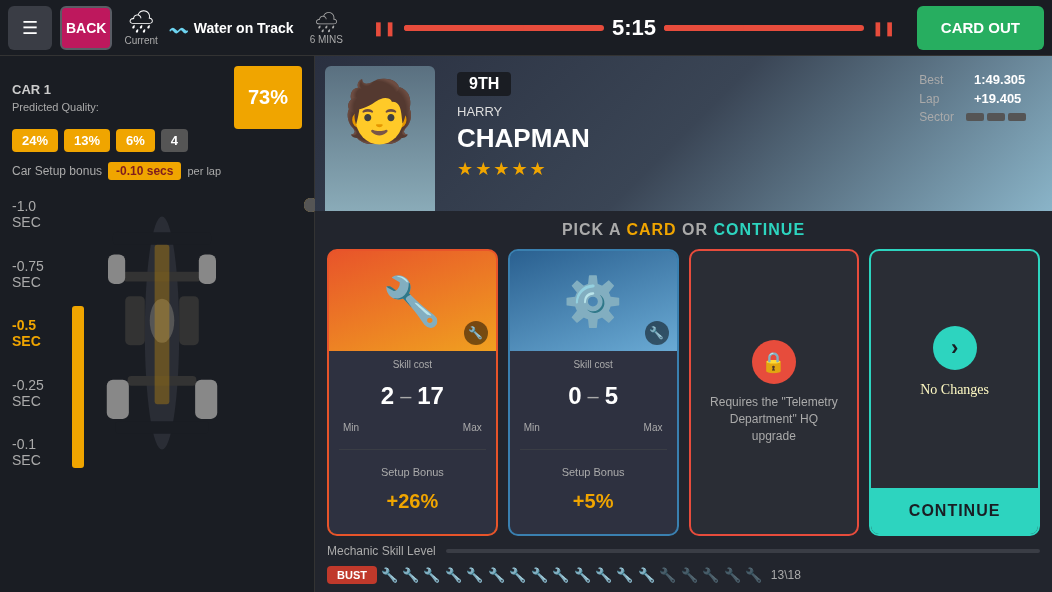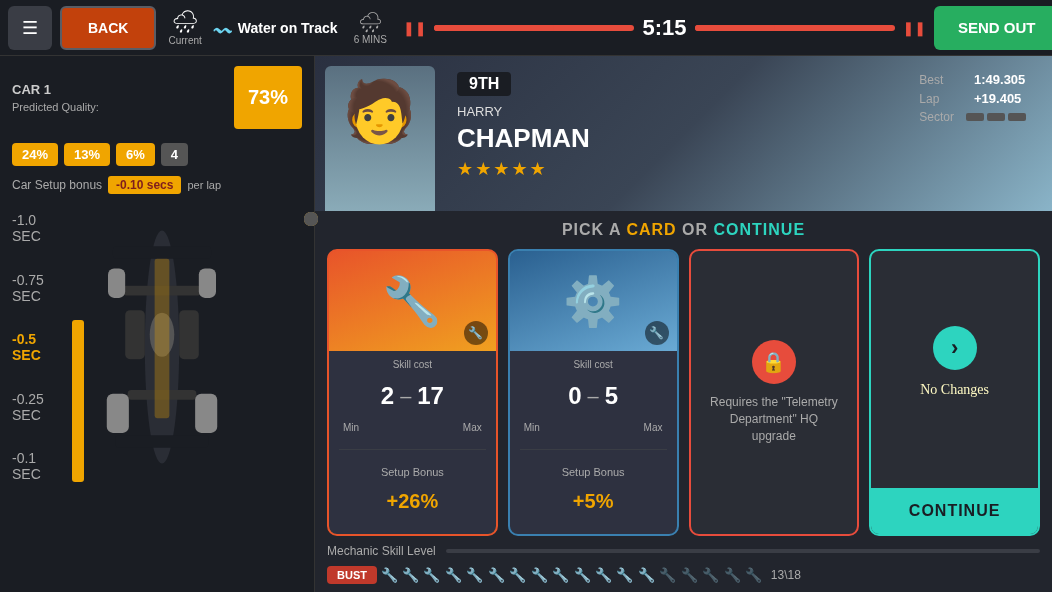--- a/index.html
+++ b/index.html
@@ -25,22 +25,22 @@
     .menu-btn {
       width: 44px; height: 44px;
       background: #3a3d45;
       border: none; border-radius: 6px;
       cursor: pointer;
       display: flex; align-items: center; justify-content: center;
       flex-shrink: 0;
     }
     .menu-icon { color: white; font-size: 18px; }
     .back-btn {
-      height: 44px; padding: 0 26px;
-      background: #c2410c;
+      height: 44px; padding: 0 4px;
+      background: #be185d;
       border: 2px solid #5a5d65;
       border-radius: 6px;
       color: white; font-weight: bold; font-size: 14px;
       cursor: pointer;
       flex-shrink: 0;
     }
     .weather-current {
       display: flex; flex-direction: column; align-items: center;
       flex-shrink: 0; margin: 0 4px;
     }
@@ -98,21 +98,21 @@
       padding: 10px 12px;
       border-right: 1px solid #333;
       flex-shrink: 0;
     }
     .car-label {
       font-size: 13px; font-weight: bold; color: #ccc;
       margin-bottom: 4px;
     }
     .car-header {
       display: flex; align-items: center; justify-content: space-between;
-      margin-bottom: 14px;
+      margin-bottom: 0;
     }
     .predicted-quality { font-size: 11px; color: #aaa; }
     .quality-badge {
       background: #f0a500;
       color: white; font-weight: bold; font-size: 20px;
       padding: 20px 14px; border-radius: 4px;
     }
     .stat-badges {
       display: flex; gap: 6px; margin-bottom: 10px;
     }
@@ -370,21 +370,21 @@
     <span class="timer-bar-icon">❚❚</span>
     <div class="timer-progress">
       <div class="timer-progress-fill"></div>
     </div>
     <span class="timer-value">5:15</span>
     <div class="timer-progress">
       <div class="timer-progress-fill" style="width:40%"></div>
     </div>
     <span class="timer-bar-icon">❚❚</span>
   </div>
-  <button class="send-out-btn">SEND OUT</button>
+  <button class="send-out-btn">CARD OUT</button>
 </div>
 
 <div class="main-content">
 
   <div class="left-panel">
     <div class="car-header">
       <div>
         <div class="car-label">CAR 1</div>
         <div class="predicted-quality">Predicted Quality:</div>
       </div>

